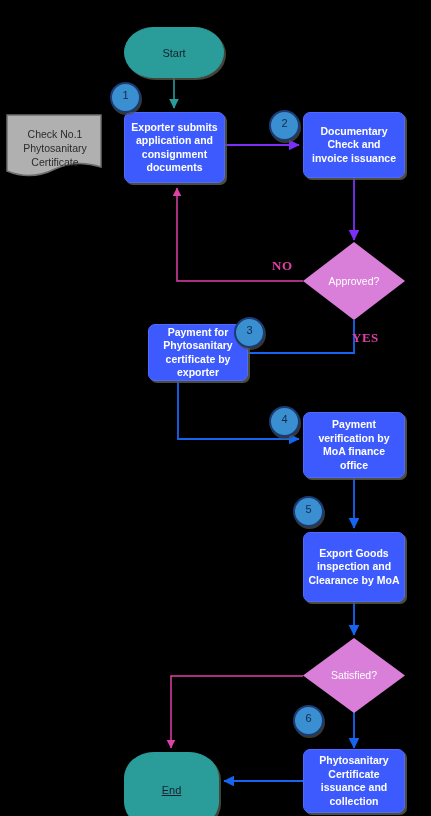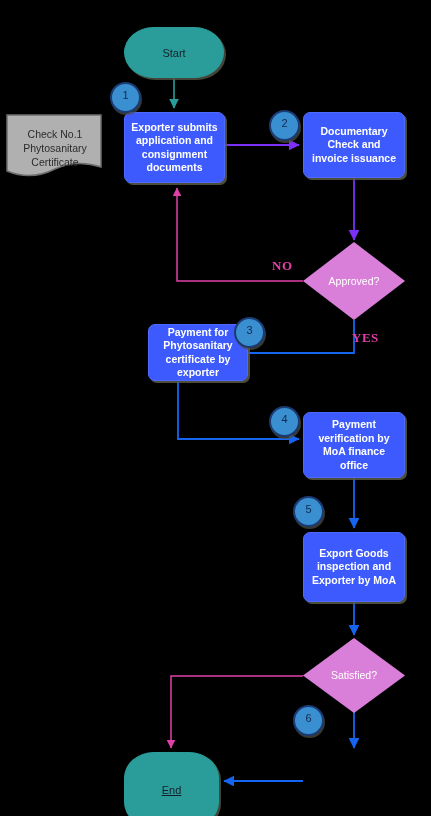--- a/index.html
+++ b/index.html
@@ -208,28 +208,31 @@
 
   <div class="node proc" style="left:124px; top:324px; width:100px; height:57px;margin-left:24px;">
     <span class="lbl">Payment for Phytosanitary certificate by exporter</span>
   </div>
 
   <div class="node proc" style="left:303px; top:388px; width:102px; height:66px;margin-top:24px;">
     <span class="lbl">Payment verification by MoA finance office</span>
   </div>
 
   <div class="node proc" style="left:303px; top:532px; width:102px; height:70px;">
-    <span class="lbl">Export Goods inspection and Exporter by MoA</span>
+    <span class="lbl">Export Goods inspection and Clearance by MoA</span>
   </div>
 
   <div class="node dec" style="left:303px; top:638px; width:102px; height:75px;align-items:center;">
     <div class="diamond-shape"></div>
     <span class="lbl">Satisfied?</span>
   </div>
 
+  <div class="node proc" style="left:303px; top:749px; width:102px; height:64px;">
+    <span class="lbl">Phytosanitary Certificate issuance and collection</span>
+  </div>
 
   <div class="node term" style="left:124px; top:752px; width:95px; height:76px;text-decoration:underline;">
     <span class="lbl">End</span>
   </div>
 
   <div class="badge" style="left:110px; top:82px;">
     <span>1</span>
   </div>
   <div class="badge" style="left:269px; top:110px;">
     <span>2</span>

